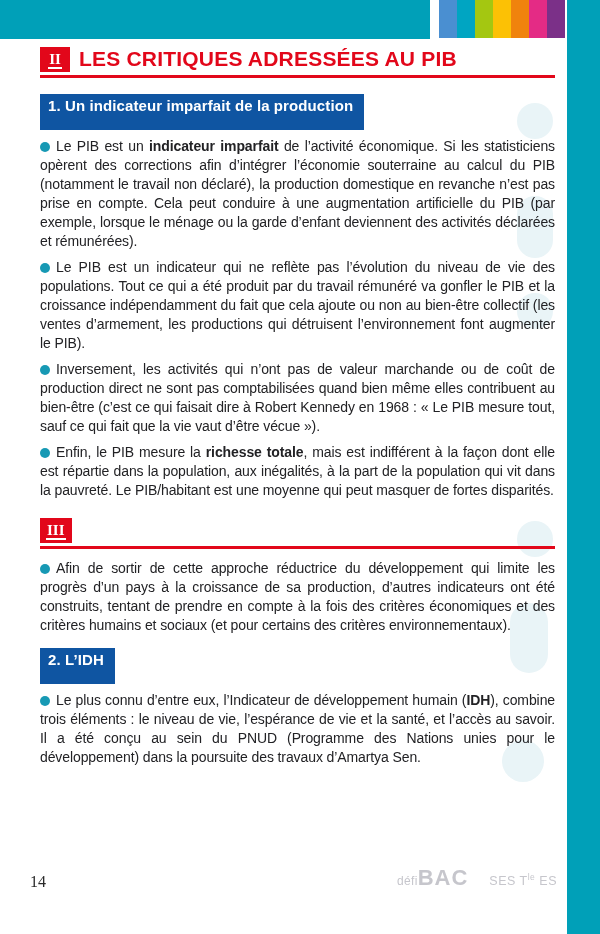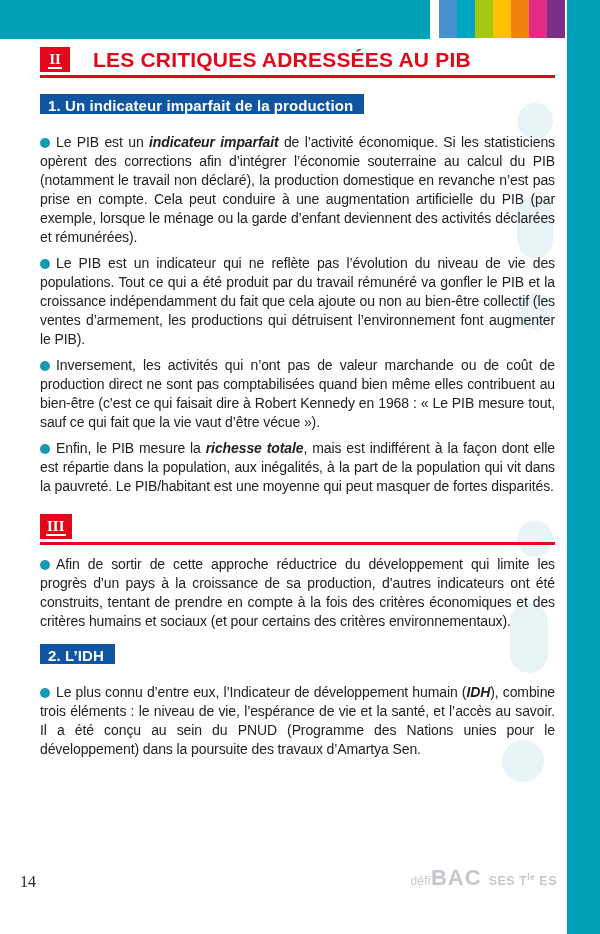--- a/index.html
+++ b/index.html
@@ -24,62 +24,62 @@
   .decor{position:absolute;background:var(--decor);z-index:0;}
   .decor.c1{left:517px;top:103px;width:36px;height:36px;border-radius:50%;}
   .decor.c2{left:517px;top:196px;width:36px;height:62px;border-radius:18px;}
   .decor.c3{left:517px;top:293px;width:36px;height:36px;border-radius:50%;}
   .decor.c4{left:517px;top:521px;width:36px;height:36px;border-radius:50%;}
   .decor.c5{left:510px;top:603px;width:38px;height:70px;border-radius:19px;}
   .decor.c6{left:502px;top:740px;width:42px;height:42px;border-radius:50%;}
   
   .content{position:absolute;top:47px;left:40px;width:515px;z-index:1;}
   .sec{margin-bottom:18px;}
-  .sec-head{display:flex;align-items:center;gap:23px;margin-bottom:2px;}
+  .sec-head{display:flex;align-items:flex-start;gap:9px;margin-bottom:2px;}
   .numeral{
     background:var(--red);color:#fff;display:inline-block;
     padding:3px 6px 3px 6px;min-width:30px;text-align:center;
   }
   .numeral-text{
     font-family:"Liberation Serif","DejaVu Serif",serif;font-weight:bold;
     font-size:15px;line-height:14px;display:inline-block;
     border-bottom:2px solid #fff;padding:0 1px 1px 1px;
   }
   .sec-title{
     color:var(--red);font-size:21px;font-weight:800;letter-spacing:.2px;
     font-family:"Liberation Sans",sans-serif;white-space:nowrap;
   }
   .rule{border-top:3px solid var(--red);margin:3px 0 10px 0;}
   .subhead{
     display:inline-block;background:var(--blue);color:#fff;
     font-size:15px;font-weight:bold;letter-spacing:.1px;
-    padding:3px 11px 0 8px;margin:6px 0 17px 0;
+    padding:3px 11px 16px 8px;margin:6px 0 5px 0;
   }
   p.para{
     text-align:justify;font-size:14px;line-height:19px;color:var(--ink);
     margin:2px 0 7px 0;letter-spacing:-0.1px;
   }
   p.para::before{
     content:"";display:inline-block;width:10px;height:10px;border-radius:50%;
     background:var(--bullet);margin-right:6px;position:relative;top:0.5px;
   }
-  p.para .b{font-weight:bold;font-style:italic;}
+  p.para .b{font-weight:bold;}
   
   .footer{
     position:absolute;left:0;top:865px;width:557px;z-index:1;
     display:flex;justify-content:space-between;align-items:flex-end;
   }
   .pageno{
     font-family:"Liberation Serif","DejaVu Serif",serif;font-size:16px;
-    color:#2a2a2a;margin-left:20px;
+    color:#2a2a2a;margin-left:30px;
   }
   .brand{color:var(--footer-gray);white-space:nowrap;}
   .brand .defi{font-size:12px;font-weight:normal;letter-spacing:.3px;}
   .brand .bac{font-size:22px;font-weight:bold;letter-spacing:1px;}
-  .brand .series{font-size:12.5px;font-weight:bold;letter-spacing:.5px;margin-left:7px;}
+  .brand .series{font-size:12.5px;font-weight:normal;letter-spacing:.5px;margin-left:21px;}
   .brand sup{font-size:8.5px;}
 </style>
 </head>
 <body>
 
 <div class="page">
 
   <div class="top-band">
     <div class="band-teal"></div>
     <div class="stripes" id="stripes">

